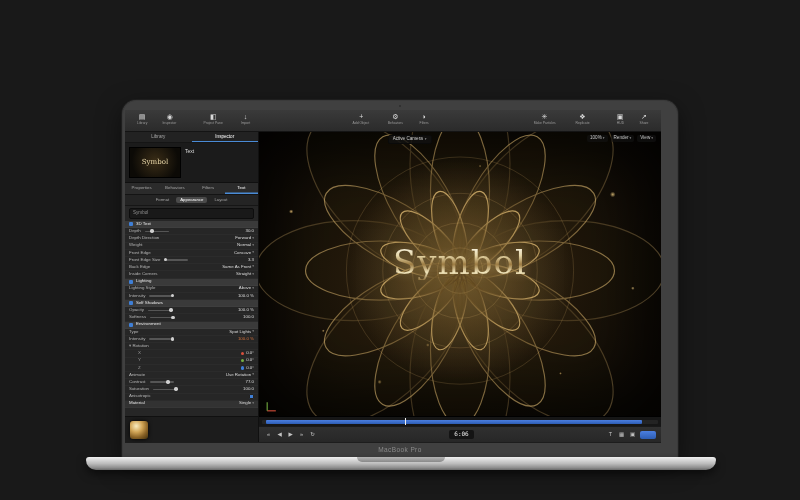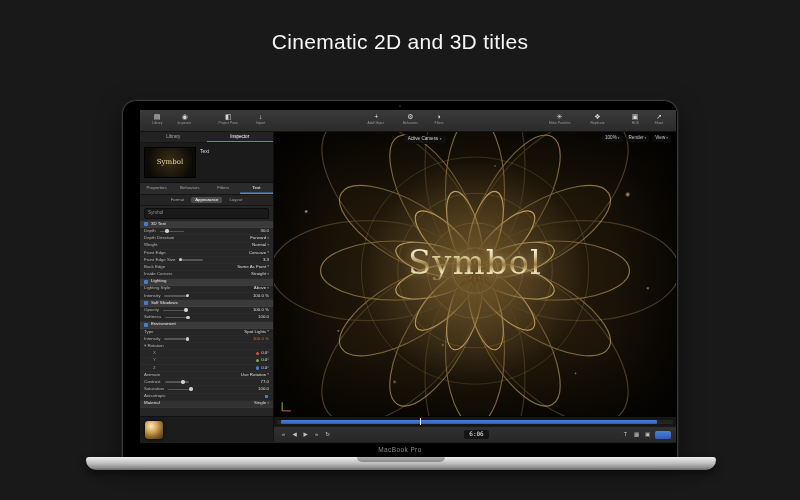--- a/index.html
+++ b/index.html
@@ -3,23 +3,23 @@
 <meta charset="utf-8">
 <style>
   html,body{margin:0;padding:0;background:#191919;}
   .stage{position:relative;width:800px;height:500px;background:#191919;overflow:hidden;
          font-family:"Liberation Sans",sans-serif;}
   .headline{position:absolute;top:30px;left:0;width:100%;text-align:center;
             font-size:21px;color:#f5f5f5;letter-spacing:.3px;}
 
   
   .laptop{position:absolute;left:122px;top:100px;}
-  .screen{position:relative;width:556px;height:357px;background:#000000;
+  .screen{position:relative;width:556px;height:357px;background:#404040;
           border:1px solid #3a3a3a;border-bottom:none;border-radius:14px 14px 0 0;
-          box-sizing:border-box;padding:9px 17px 0;box-shadow:0 0 0 1px #1e1e1e,0 8px 24px rgba(0,0,0,.5);}
+          box-sizing:border-box;padding:9px 2px 0;box-shadow:0 0 0 1px #1e1e1e,0 8px 24px rgba(0,0,0,.5);}
   .camera-dot{position:absolute;top:4px;left:50%;width:2px;height:2px;margin-left:-1px;
               border-radius:50%;background:#2c2c2c;}
   .app{position:relative;width:536px;height:333px;background:#1d1d1d;overflow:hidden;}
   .app *{line-height:1.05;box-sizing:border-box;}
   .chin{height:13px;display:flex;align-items:center;justify-content:center;
         font-size:6.5px;color:#8a8a8a;letter-spacing:.4px;}
   .base{position:absolute;left:-37px;top:356px;width:630px;height:13px;
         background:linear-gradient(180deg,#efefef,#bdbdbd 50%,#8f8f8f 82%,#6a6a6a);
         border-radius:3px 3px 10px 10px;box-shadow:0 4px 10px rgba(0,0,0,.55);}
   .notch{position:absolute;left:50%;top:0;width:88px;height:5px;margin-left:-44px;
@@ -133,21 +133,20 @@
   .tbtn{font-size:5.5px;color:#c3c3c3;min-width:9px;text-align:center;}
   .timecode{background:#141414;border-radius:2px;padding:1.5px 5px;font-size:6px;color:#efefef;
             font-family:"DejaVu Sans Mono",monospace;}
   .bluebtn{width:16px;height:8px;border-radius:2px;background:linear-gradient(#4b7fe0,#2d5db4);}
 </style>
 </head>
 <body>
 
 <div class="stage">
 
-  <div class="headline">Cinematic 2D and 3D titles</div>
 
   <div class="laptop">
     <div class="screen">
       <div class="camera-dot"></div>
 
       <div class="app">
 
         <div class="toolbar">
           <div class="tgroup">
 

